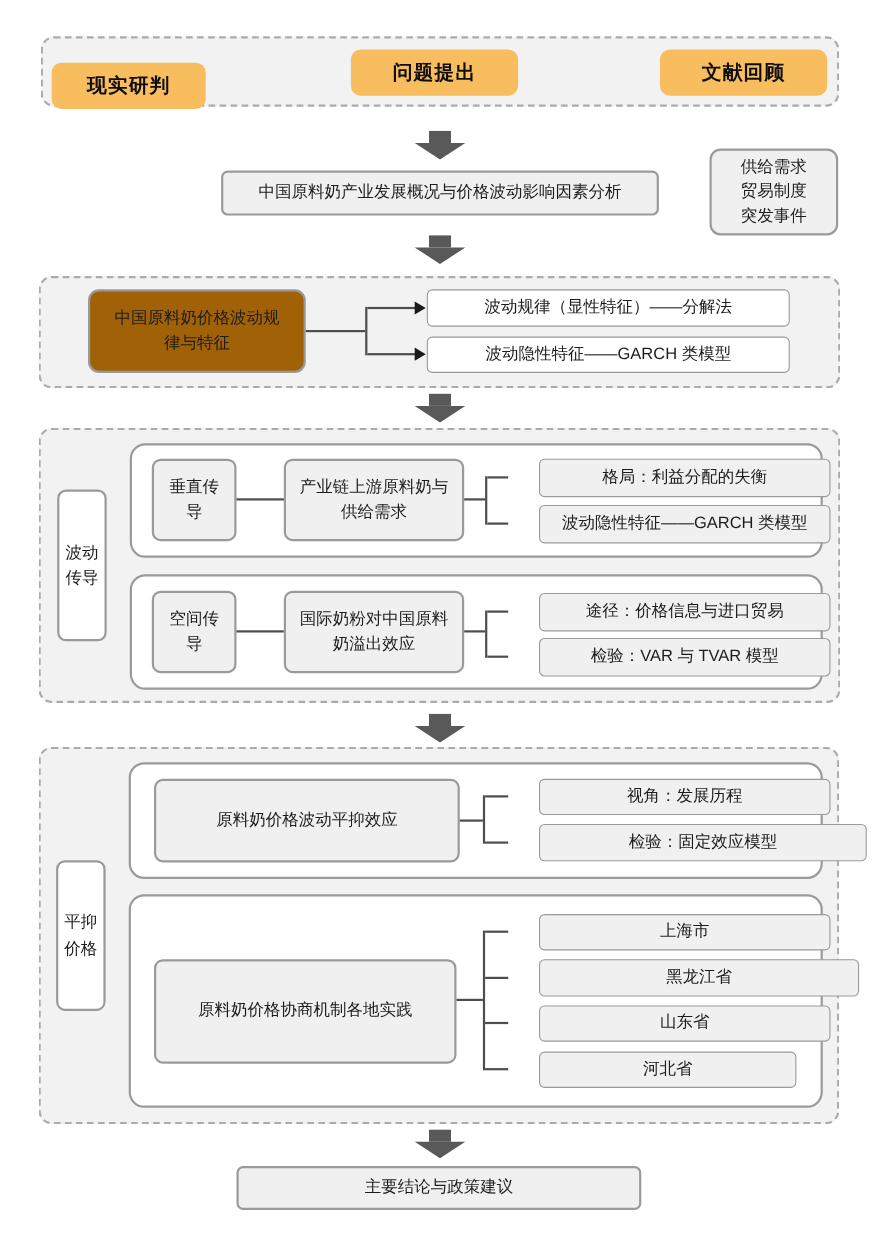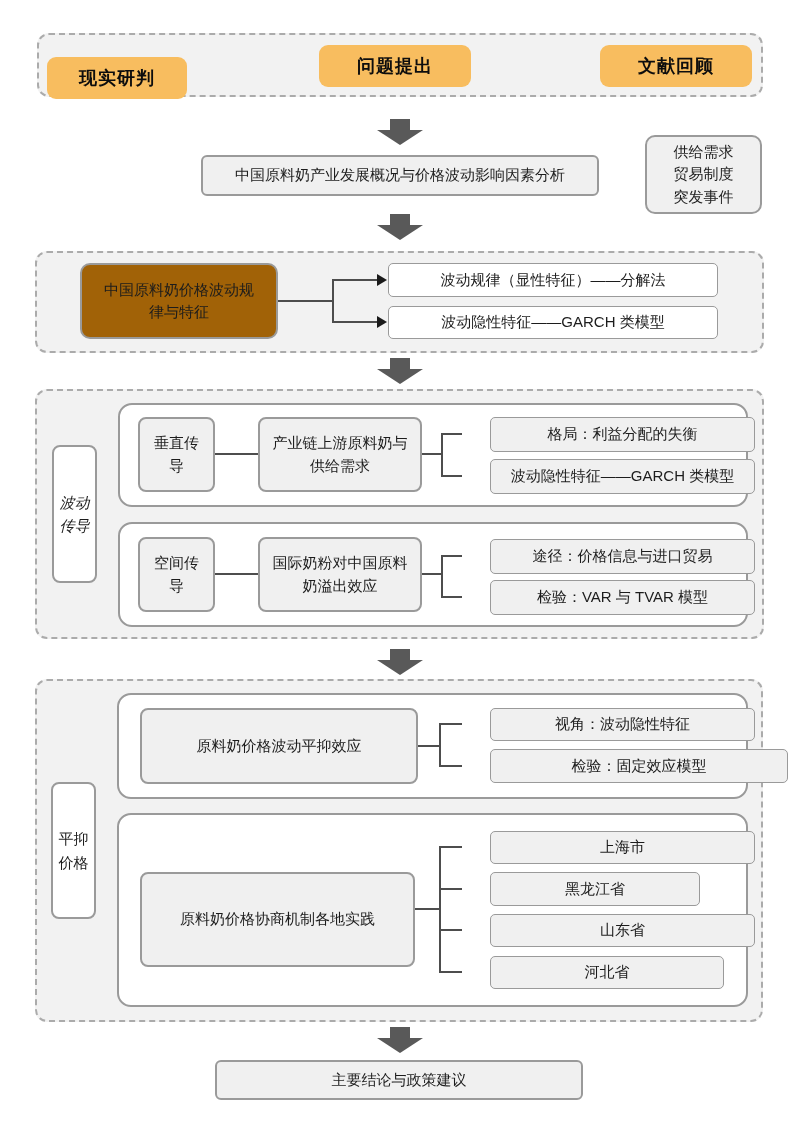--- a/index.html
+++ b/index.html
@@ -80,21 +80,21 @@
   <div class="abs ln" style="left:334px;top:321px;width:44px;height:2px;"></div>
   <div class="abs arr-right" style="left:377px;top:274px;"></div>
   <div class="abs arr-right" style="left:377px;top:316px;"></div>
 
   <div class="abs block-arrow" style="left:377px;top:358px;">
     <div class="stem"></div>
     <div class="head"></div>
   </div>
 
   <div class="abs dashed-panel" style="left:35px;top:389px;width:729px;height:250px;"></div>
-  <div class="abs v-label" style="left:52px;top:445px;width:45px;height:138px;font-style:italic;">
+  <div class="abs v-label" style="left:52px;top:445px;width:45px;height:138px;">
     <span class="line">波动</span>
     <span class="line">传导</span>
   </div>
 
   <div class="abs white-wrap" style="left:118px;top:403px;width:630px;height:104px;"></div>
   <div class="abs box grey" style="left:138px;top:417px;width:77px;height:75px;">
     <span class="line">垂直传</span>
     <span class="line">导</span>
   </div>
   <div class="abs box grey" style="left:258px;top:417px;width:164px;height:75px;">
@@ -132,31 +132,31 @@
   </div>
 
   <div class="abs dashed-panel" style="left:35px;top:679px;width:728px;height:343px;"></div>
   <div class="abs v-label" style="left:51px;top:782px;width:45px;height:137px;">
     <span class="line">平抑</span>
     <span class="line">价格</span>
   </div>
 
   <div class="abs white-wrap" style="left:117px;top:693px;width:631px;height:106px;"></div>
   <div class="abs box grey" style="left:140px;top:708px;width:278px;height:76px;">原料奶价格波动平抑效应</div>
-  <div class="abs box grey-sm" style="left:462px;top:708px;width:265px;height:33px;">视角：波动隐性特征</div>
+  <div class="abs box grey-sm" style="left:462px;top:708px;width:265px;height:33px;">视角：发展历程</div>
   <div class="abs box grey-sm" style="left:462px;top:749px;width:298px;height:34px;">检验：固定效应模型</div>
   <div class="abs ln" style="left:418px;top:745px;width:21px;height:2px;"></div>
   <div class="abs ln" style="left:439px;top:723px;width:2px;height:44px;"></div>
   <div class="abs ln" style="left:441px;top:723px;width:21px;height:2px;"></div>
   <div class="abs ln" style="left:441px;top:765px;width:21px;height:2px;"></div>
 
   <div class="abs white-wrap" style="left:117px;top:813px;width:631px;height:194px;"></div>
   <div class="abs box grey" style="left:140px;top:872px;width:275px;height:95px;">原料奶价格协商机制各地实践</div>
   <div class="abs box grey-sm" style="left:462px;top:831px;width:265px;height:33px;">上海市</div>
-  <div class="abs box grey-sm" style="left:462px;top:872px;width:210px;height:34px;">黑龙江省</div>
+  <div class="abs box grey-sm" style="left:462px;top:872px;width:291px;height:34px;">黑龙江省</div>
   <div class="abs box grey-sm" style="left:462px;top:914px;width:265px;height:33px;">山东省</div>
   <div class="abs box grey-sm" style="left:462px;top:956px;width:234px;height:33px;">河北省</div>
   <div class="abs ln" style="left:415px;top:908px;width:24px;height:2px;"></div>
   <div class="abs ln" style="left:439px;top:846px;width:2px;height:127px;"></div>
   <div class="abs ln" style="left:441px;top:846px;width:21px;height:2px;"></div>
   <div class="abs ln" style="left:441px;top:888px;width:21px;height:2px;"></div>
   <div class="abs ln" style="left:441px;top:929px;width:21px;height:2px;"></div>
   <div class="abs ln" style="left:441px;top:971px;width:21px;height:2px;"></div>
 
   <div class="abs block-arrow" style="left:377px;top:1027px;">

